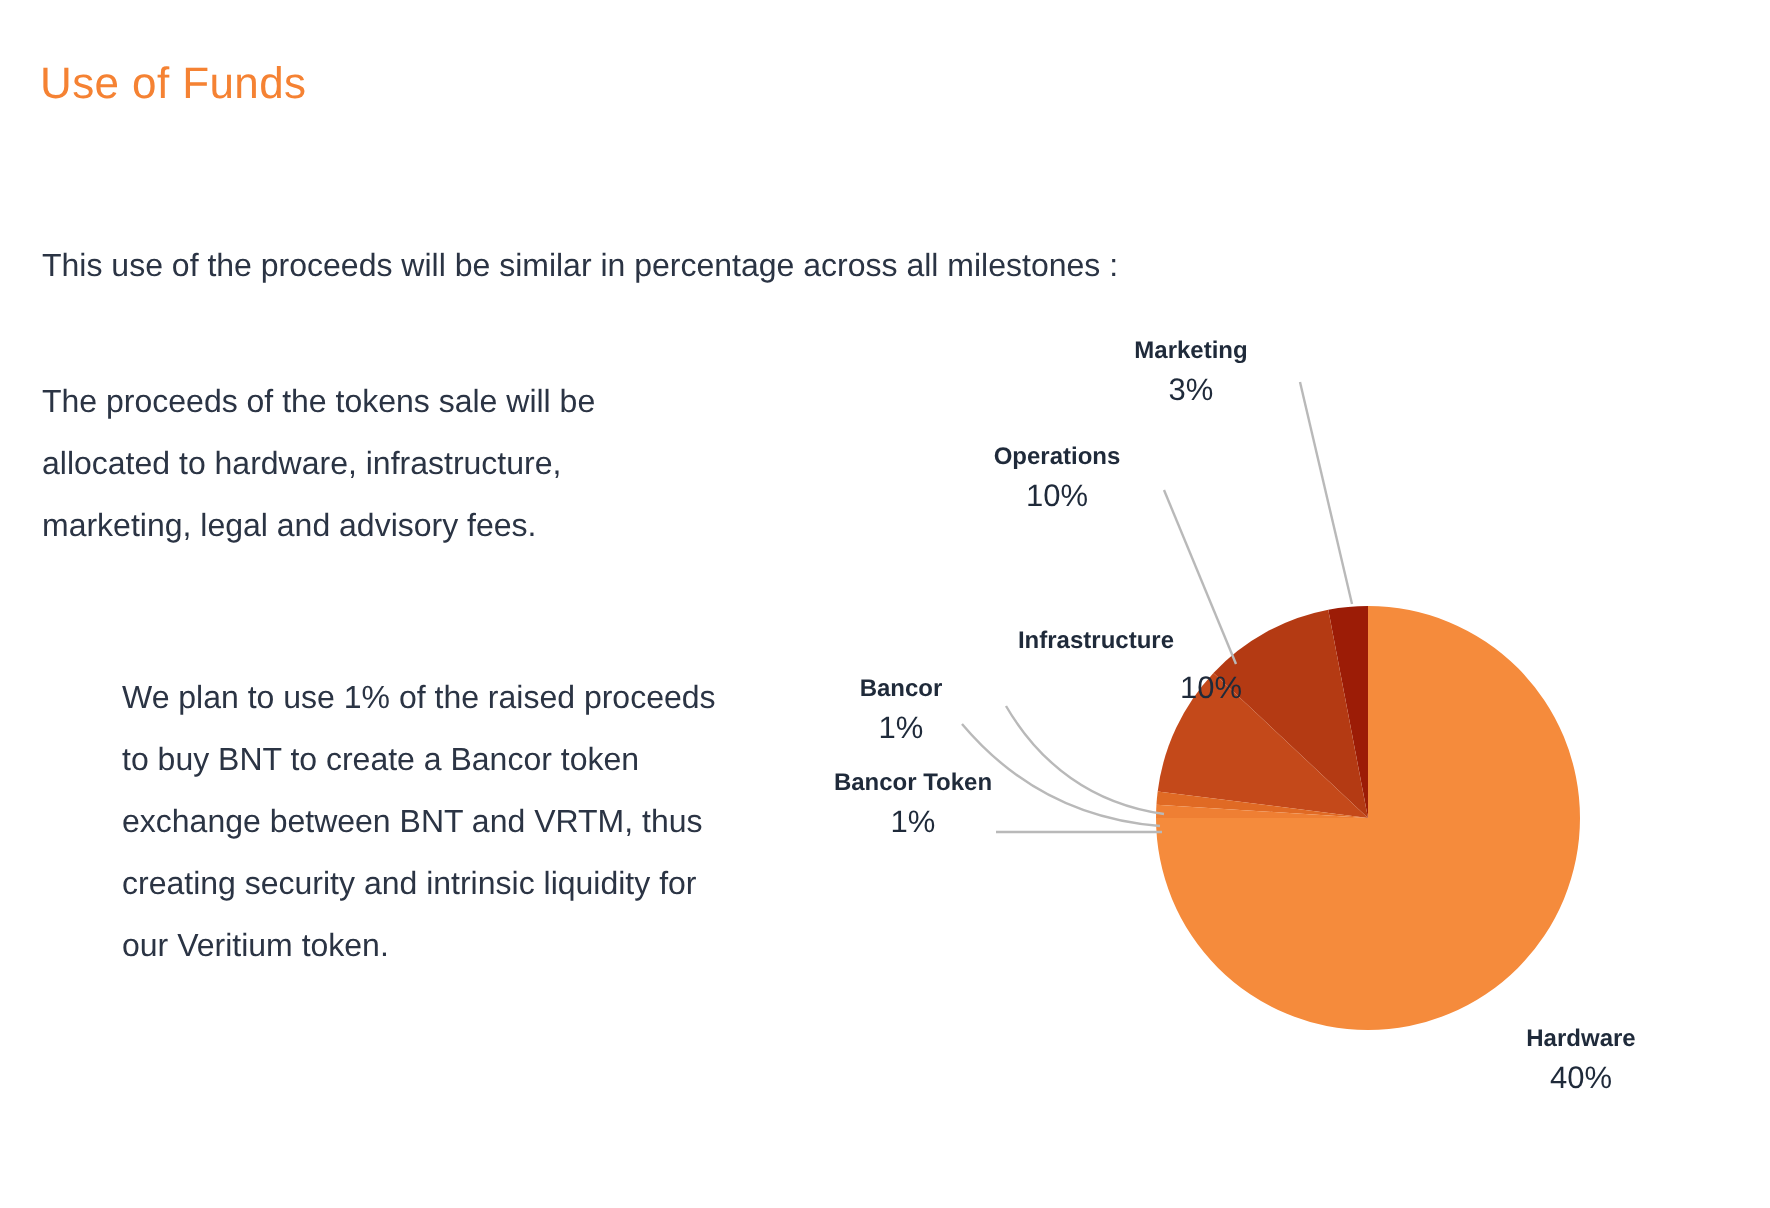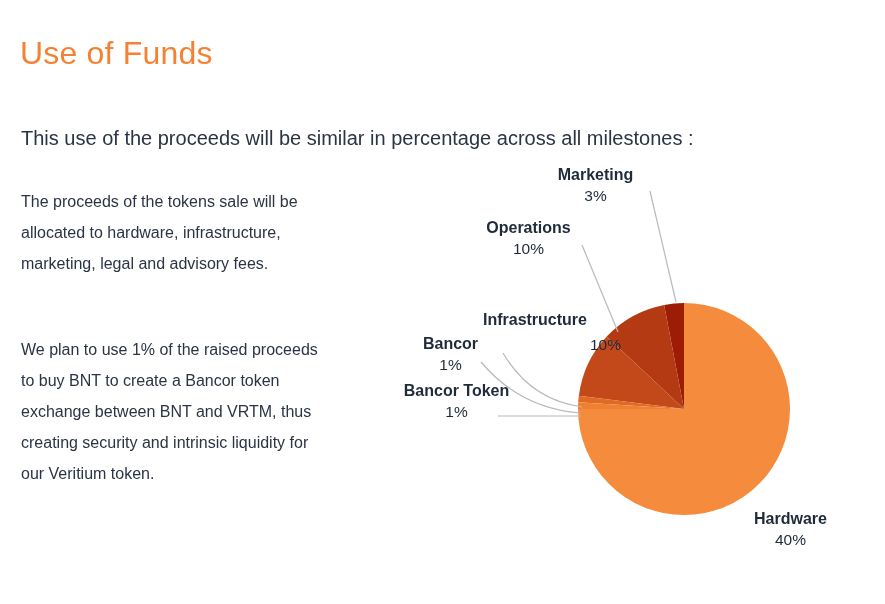--- a/index.html
+++ b/index.html
@@ -22,49 +22,49 @@
     left: 0; top: 0;
     width: 885px;
     height: 604px;
   }
 
   
   #page-title {
     position: absolute;
     left: 20px;
     top: 14px;
-    font-size: 32px;
+    font-size: 22px;
     font-weight: 400;
     letter-spacing: 0.2px;
     color: #f58233;
     white-space: nowrap;
   }
 
   
   #intro-paragraph {
     position: absolute;
     left: 21px;
     top: 106px;
-    font-size: 20px;
+    font-size: 16px;
     line-height: 24px;
     color: #2b3444;
     white-space: nowrap;
   }
 
   
   .body-paragraph {
     position: absolute;
     left: 21px;
     width: 312px;
     font-size: 16px;
     line-height: 31px;
     color: #2b3444;
   }
   #body-paragraph-1 { top: 170px; }
-  #body-paragraph-2 { top: 318px; }
+  #body-paragraph-2 { top: 318px; margin-left: 40px; }
 
   
   #chart-region {
     position: absolute;
     left: 350px;
     top: 150px;
     width: 535px;
     height: 430px;
   }
   #pie-svg {
@@ -75,21 +75,21 @@
 
   
   .pie-label {
     position: absolute;
     text-align: center;
     white-space: nowrap;
     color: #1f2a3a;
   }
   .pie-label .pl-name {
     display: block;
-    font-size: 16px;
+    font-size: 12px;
     font-weight: bold;
     line-height: 20px;
   }
   .pie-label .pl-value {
     display: block;
     font-size: 15.5px;
     font-weight: normal;
     line-height: 22px;
   }
 

